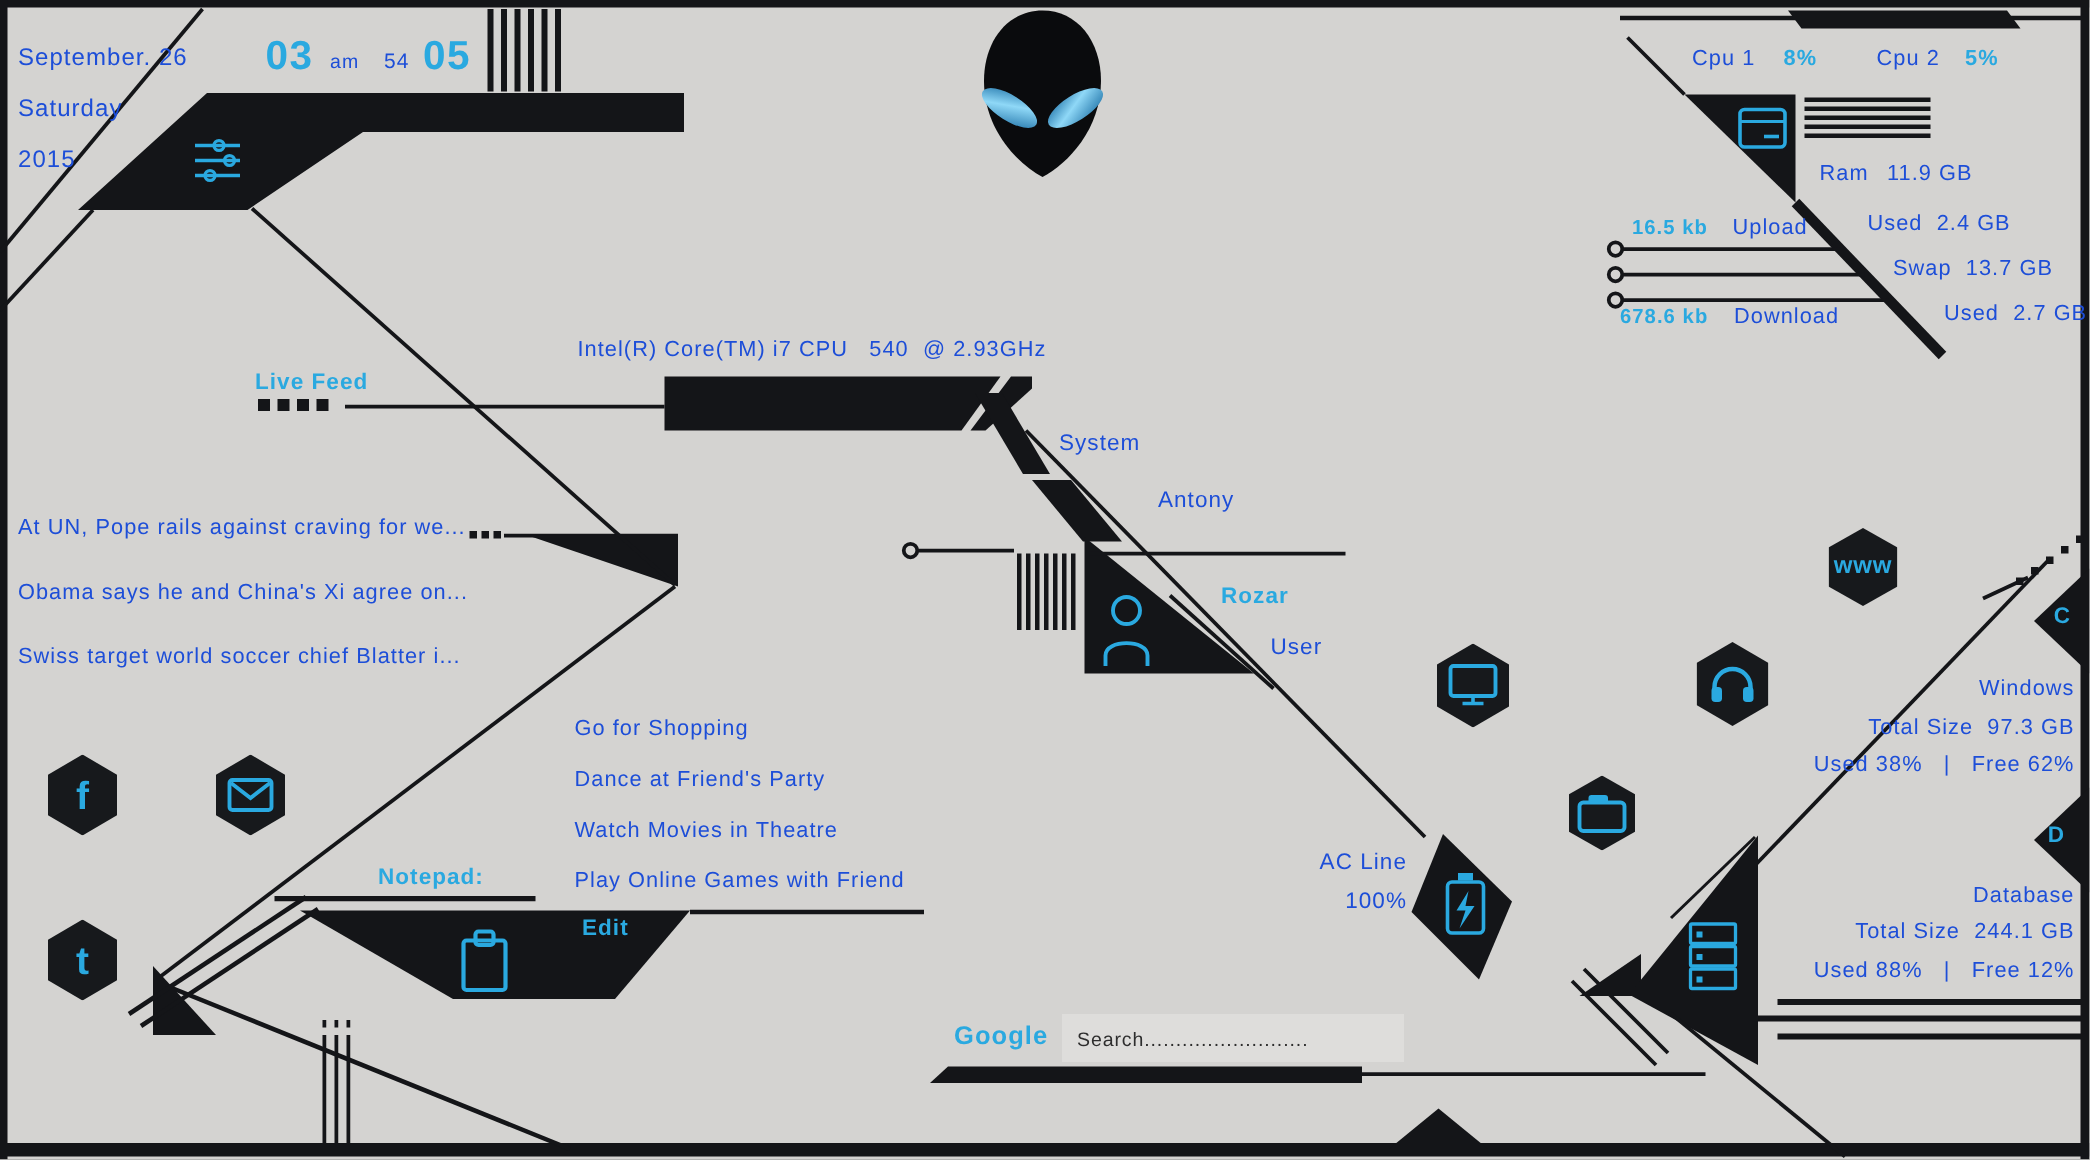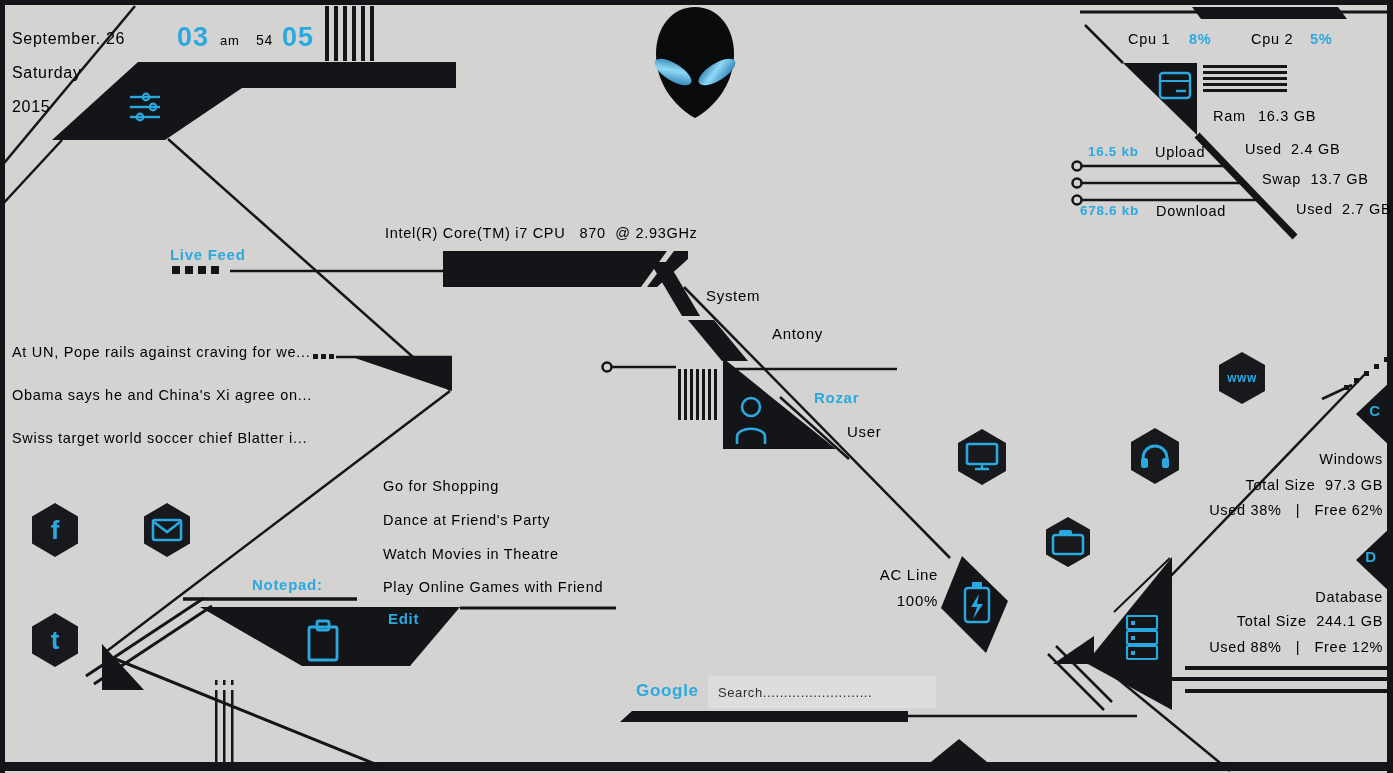--- a/index.html
+++ b/index.html
@@ -3,21 +3,21 @@
 <meta charset="utf-8">
 <style>
   html,body{margin:0;padding:0;background:#9a9a9a;}
   .canvas{position:relative;width:1393px;height:773px;background:#d4d3d1;overflow:hidden;
           font-family:"Liberation Sans","DejaVu Sans",sans-serif;color:#1d1d1d;}
   .decor{position:absolute;left:0;top:0;}
   .ln{stroke:#141518;fill:none;}
   .fl{fill:#141518;stroke:none;}
   .blu{stroke:#2aa9e0;fill:none;}
   .bluf{fill:#2aa9e0;stroke:none;}
-  .t{position:absolute;white-space:pre;font-size:14.5px;letter-spacing:.7px;color:#000000;}
+  .t{position:absolute;white-space:pre;font-size:14.5px;letter-spacing:.7px;color:#1d4ed8;}
   .b{color:#2aa9e0;font-weight:bold;}
   .big{font-size:27px;font-weight:bold;letter-spacing:1px;}
   .r{text-align:left;}
   .hex{position:absolute;background:#17191c;display:flex;align-items:center;justify-content:center;
        clip-path:polygon(50% 0%,100% 25%,100% 75%,50% 100%,0% 75%,0% 25%);}
   .hexglyph{color:#2aa9e0;font-weight:bold;font-size:26px;line-height:1;}
   .search-input{position:absolute;left:708px;top:676px;width:208px;height:32px;border:none;outline:none;
        background:#dedddb;font-family:"Liberation Sans","DejaVu Sans",sans-serif;font-size:13px;
        letter-spacing:.6px;color:#2a2a2a;padding:0 10px;}
   .search-input::placeholder{color:#2e2e2e;opacity:1;}
@@ -213,29 +213,29 @@
   <div class="t b big" style="left:177px;top:22px;">03</div>
   <div class="t" style="left:220px;top:33px;font-size:13px;">am</div>
   <div class="t" style="left:256px;top:32px;font-size:14px;">54</div>
   <div class="t b big" style="left:282px;top:22px;">05</div>
 
   <div class="t" style="left:1128px;top:31px;">Cpu 1</div>
   <div class="t b" style="left:1189px;top:31px;">8%</div>
   <div class="t" style="left:1251px;top:31px;">Cpu 2</div>
   <div class="t b" style="left:1310px;top:31px;">5%</div>
   <div class="t" style="left:1213px;top:108px;">Ram</div>
-  <div class="t" style="left:1258px;top:108px;">16.3 GB</div>
+  <div class="t" style="left:1258px;top:108px;">11.9 GB</div>
   <div class="t" style="left:1245px;top:141px;">Used  2.4 GB</div>
   <div class="t" style="left:1262px;top:171px;">Swap  13.7 GB</div>
   <div class="t" style="left:1296px;top:201px;">Used  2.7 GB</div>
   <div class="t b" style="left:1088px;top:144px;font-size:13.5px;">16.5 kb</div>
   <div class="t" style="left:1155px;top:144px;">Upload</div>
   <div class="t b" style="left:1080px;top:203px;font-size:13.5px;">678.6 kb</div>
   <div class="t" style="left:1156px;top:203px;">Download</div>
-  <div class="t" style="left:385px;top:225px;">Intel(R) Core(TM) i7 CPU   870  @ 2.93GHz</div>
+  <div class="t" style="left:385px;top:225px;">Intel(R) Core(TM) i7 CPU   540  @ 2.93GHz</div>
 
   <div class="t b" style="left:170px;top:246px;font-size:15px;">Live Feed</div>
   <div class="t" style="left:12px;top:344px;">At UN, Pope rails against craving for we...</div>
   <div class="t" style="left:12px;top:387px;">Obama says he and China's Xi agree on...</div>
   <div class="t" style="left:12px;top:430px;">Swiss target world soccer chief Blatter i...</div>
 
   <div class="t" style="left:706px;top:287px;font-size:15px;">System</div>
   <div class="t" style="left:772px;top:325px;font-size:15px;">Antony</div>
   <div class="t b" style="left:814px;top:389px;font-size:15px;">Rozar</div>
   <div class="t" style="left:847px;top:423px;font-size:15px;">User</div>
@@ -288,16 +288,16 @@
       <rect x="23" y="15" width="7" height="10" rx="2.5" fill="#2aa9e0"></rect>
     </svg>
   </div>
   <div class="hex" style="left:1046px;top:517px;width:44px;height:50px;">
     <svg width="34" height="28" viewBox="0 0 34 28">
       <rect x="2" y="7" width="30" height="19" rx="2.5" fill="none" stroke="#2aa9e0" stroke-width="2.6"></rect>
       <rect x="8" y="2" width="13" height="6" rx="2" fill="#2aa9e0"></rect>
     </svg>
   </div>
   <div class="hex" style="left:1219px;top:352px;width:46px;height:52px;">
-    <span class="hexglyph" style="font-size:12px;letter-spacing:.5px;">www</span>
+    <span class="hexglyph" style="font-size:16px;letter-spacing:.5px;">www</span>
   </div>
 
 </div>
 
 </body></html>

